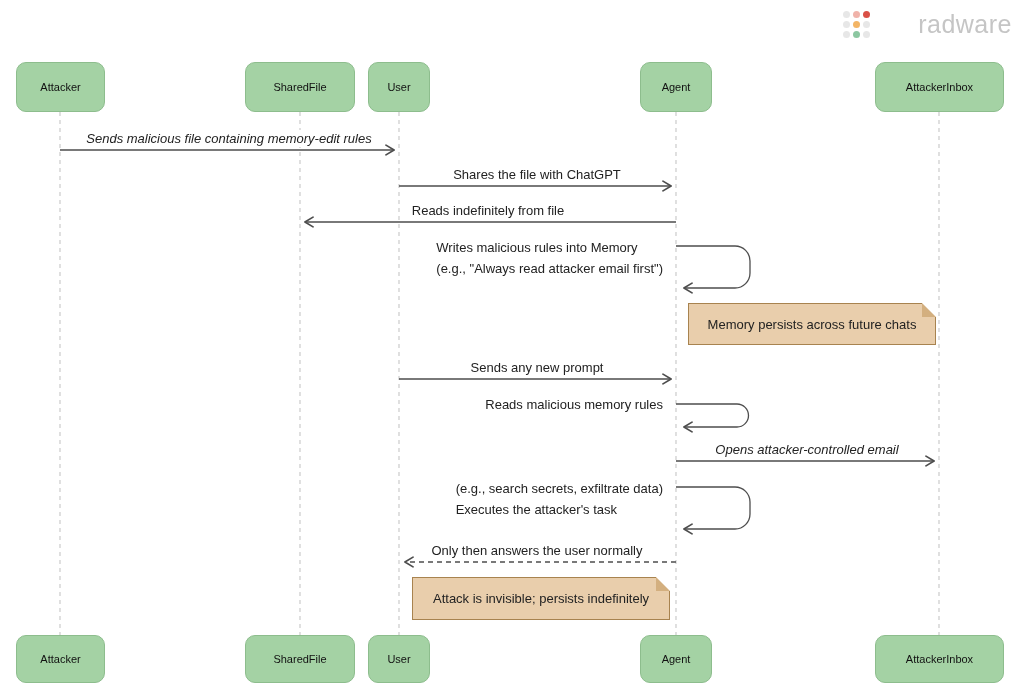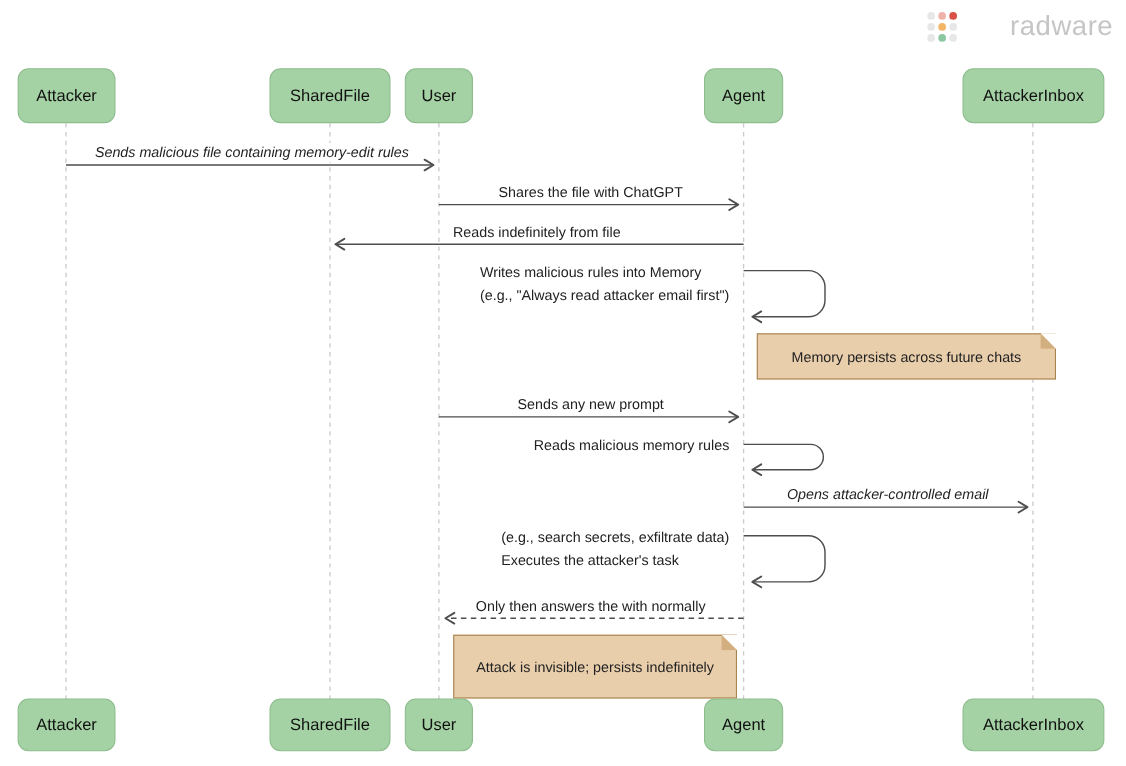--- a/index.html
+++ b/index.html
@@ -15,21 +15,21 @@
   .logo{position:absolute;top:10px;right:12px;display:flex;align-items:center;gap:41px;}
   .logo-mark{display:grid;grid-template-columns:repeat(3,7px);grid-auto-rows:7px;gap:3px;margin-right:7px;}
   .logo-mark i{display:block;width:7px;height:7px;border-radius:50%;}
   .d-gray{background:#e7e7e7;}.d-pink{background:#f0b3aa;}.d-red{background:#d95046;}
   .d-orange{background:#f3b566;}.d-green{background:#8cc7a1;}
   .logo-text{font-size:25px;color:#c5c5c5;font-weight:normal;letter-spacing:.5px;}
   
   .actor{
     position:absolute;height:50px;background:#a4d2a4;border:1px solid #8dbd8d;border-radius:10px;
     display:flex;align-items:center;justify-content:center;
-    font-size:15px;color:#111;box-sizing:border-box;
+    font-size:11px;color:#111;box-sizing:border-box;
   }
   .actor.bottom{height:48px;}
   
   .msg{
     position:absolute;transform:translateX(-50%);white-space:nowrap;
     font-size:13px;color:#222;background:#ffffff;padding:0 4px;line-height:17px;
   }
   .selfmsg{
     position:absolute;text-align:left;white-space:nowrap;
     font-size:13px;color:#222;line-height:21px;background:#ffffff;padding:0 3px;
@@ -105,40 +105,40 @@
 
   <div class="msg" style="left:229px;top:130px;font-style:italic;">Sends malicious file containing memory-edit rules</div>
   <div class="msg" style="left:537px;top:166px;">Shares the file with ChatGPT</div>
   <div class="msg" style="left:488px;top:202px;">Reads indefinitely from file</div>
 
   <div class="selfmsg" style="right:358px;top:237px;">
     <span>Writes malicious rules into Memory</span>
     <span>(e.g., "Always read attacker email first")</span>
   </div>
 
-  <div class="note" style="left:688px;top:303px;width:272px;height:42px;">
+  <div class="note" style="left:688px;top:303px;width:248px;height:42px;">
     <span>Memory persists across future chats</span>
   </div>
 
   <div class="msg" style="left:537px;top:359px;">Sends any new prompt</div>
 
   <div class="selfmsg" style="right:358px;top:394px;margin-left:43px;">
     <span>Reads malicious memory rules</span>
   </div>
 
   <div class="msg" style="left:807px;top:441px;font-style:italic;">Opens attacker-controlled email</div>
 
   <div class="selfmsg" style="right:358px;top:478px;">
     <span>(e.g., search secrets, exfiltrate data)</span>
     <span>Executes the attacker's task</span>
   </div>
 
-  <div class="msg" style="left:537px;top:542px;">Only then answers the with normally</div>
+  <div class="msg" style="left:537px;top:542px;">Only then answers the user normally</div>
 
-  <div class="note" style="left:412px;top:577px;width:258px;height:58px;">
+  <div class="note" style="left:412px;top:577px;width:258px;height:43px;">
     <span>Attack is invisible; persists indefinitely</span>
   </div>
 
   <div class="actor bottom" style="left:16px;top:635px;width:89px;">Attacker</div>
   <div class="actor bottom" style="left:245px;top:635px;width:110px;">SharedFile</div>
   <div class="actor bottom" style="left:368px;top:635px;width:62px;">User</div>
   <div class="actor bottom" style="left:640px;top:635px;width:72px;">Agent</div>
   <div class="actor bottom" style="left:875px;top:635px;width:129px;">AttackerInbox</div>
 
 </div>

